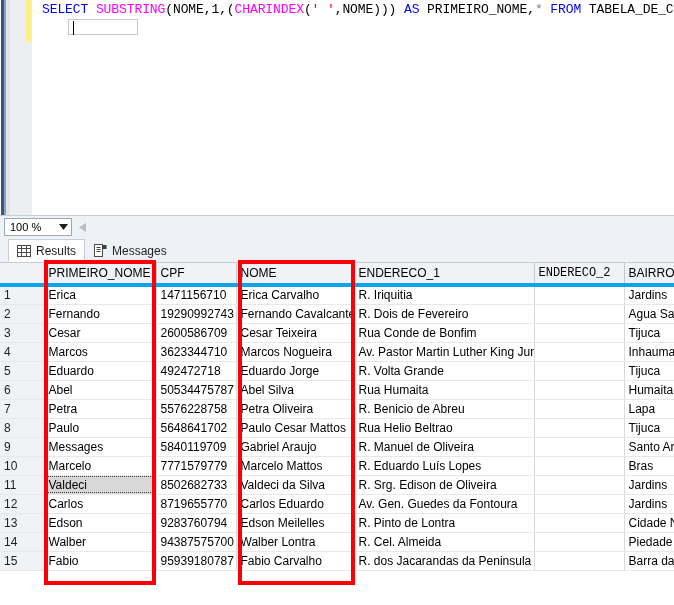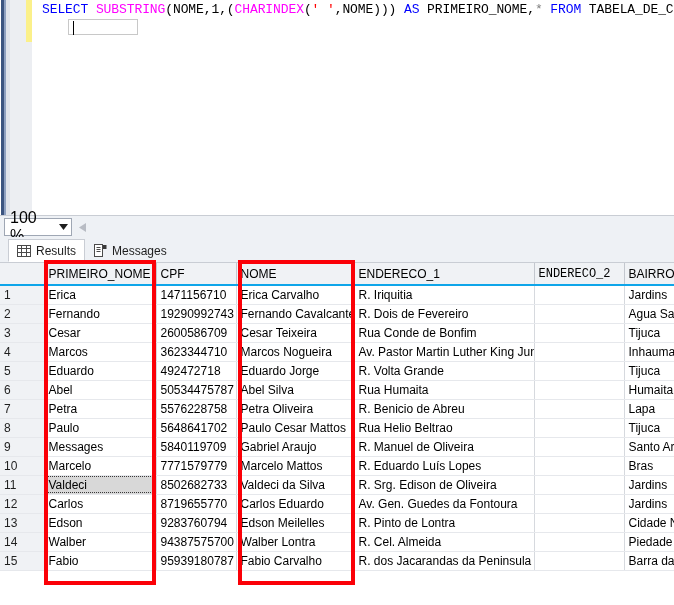--- a/index.html
+++ b/index.html
@@ -69,21 +69,21 @@
   .zoom-bar {
     position: absolute; left: 0; top: 215; top: 215px; width: 674px; height: 22px;
     background: #eef1f5; border-top: 1px solid #c9cdd4;
   }
   .zoom-combo {
     position: absolute; left: 4px; top: 2px; width: 68px; height: 18px;
     background: #ffffff; border: 1px solid #9fa7b4;
     display: flex; align-items: center;
   }
   .zoom-combo .zval {
-    font-size: 16px; color: #000000; padding-left: 5px; flex: 1;
+    font-size: 11px; color: #000000; padding-left: 5px; flex: 1;
   }
   .zoom-combo .zarrow {
     width: 16px; height: 16px; display: flex; align-items: center; justify-content: center;
   }
   .zoom-combo .zarrow svg { display: block; }
   .hscroll-left {
     position: absolute; left: 74px; top: 3px; width: 16px; height: 16px;
     display: flex; align-items: center; justify-content: center;
   }
   .hscroll-track {
@@ -125,21 +125,21 @@
   table.results th, table.results td {
     border-right: 1px solid #d6d9de;
     border-bottom: 1px solid #e6e8ec;
     height: 19px; padding: 0 4px;
     overflow: hidden; white-space: nowrap;
     font-weight: normal; text-align: left;
     vertical-align: middle;
   }
   table.results thead th {
     background: #f0f2f5;
-    border-bottom: 2px solid #0ea5e9;
+    border-bottom: 4px solid #0ea5e9;
     border-right: 1px solid #c3c7ce;
     height: 22px;
     color: #000000;
   }
   th.col-rownum, td.col-rownum {
     width: 44px; text-align: right; padding-right: 7px;
     background: #f0f2f5; color: #1f1f1f;
     border-right: 1px solid #c3c7ce;
   }
   thead th.col-rownum { background: #f0f2f5; }

